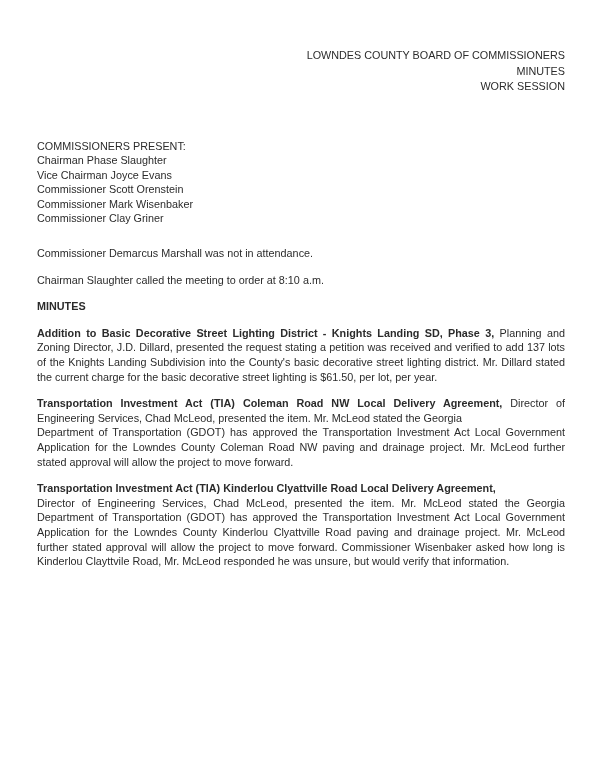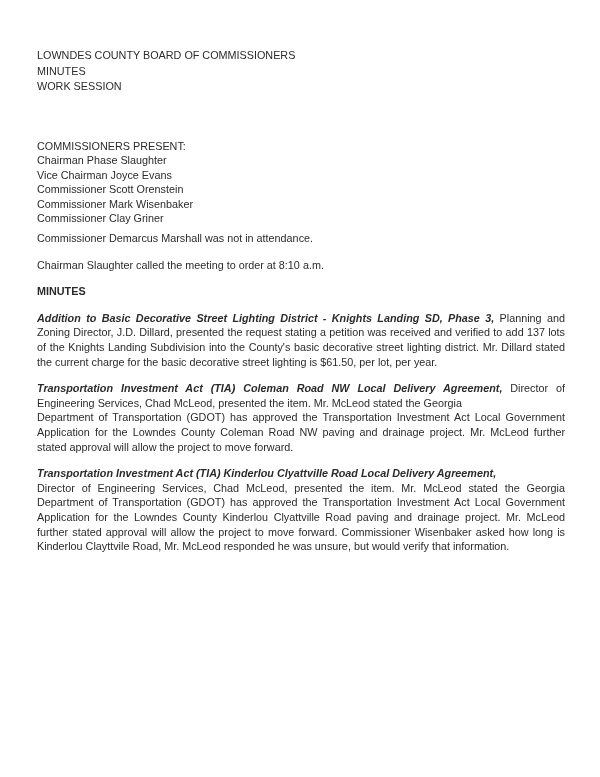--- a/index.html
+++ b/index.html
@@ -9,35 +9,35 @@
     background:#ffffff;
     color:#2b2b2b;
     font-family:"Liberation Sans","DejaVu Sans",sans-serif;
     font-size:10.8px;
     line-height:14.6px;
     box-sizing:border-box;
     padding:48px 35px 0 37px;
     overflow:hidden;
   }
   .title-block{
-    text-align:left;
+    text-align:right;
     line-height:15.5px;
     margin:0 0 44px 0;
   }
   .tline{margin:0;}
   p{margin:0 0 12px 0;}
-  .attendance{margin:0 0 5px 0;}
+  .attendance{margin:0 0 20px 0;}
   .list-line{margin:0;}
   .heading{
     font-weight:bold;
     font-size:10.8px;
     margin:0 0 12px 0;
   }
   .just{text-align:justify;}
-  .item-title{font-weight:bold;font-style:italic;}
+  .item-title{font-weight:bold;}
 </style>
 </head>
 <body>
 
 <div class="page">
 
   <div class="title-block">
     <div class="tline">LOWNDES COUNTY BOARD OF COMMISSIONERS</div>
     <div class="tline">MINUTES</div>
     <div class="tline">WORK SESSION</div>

